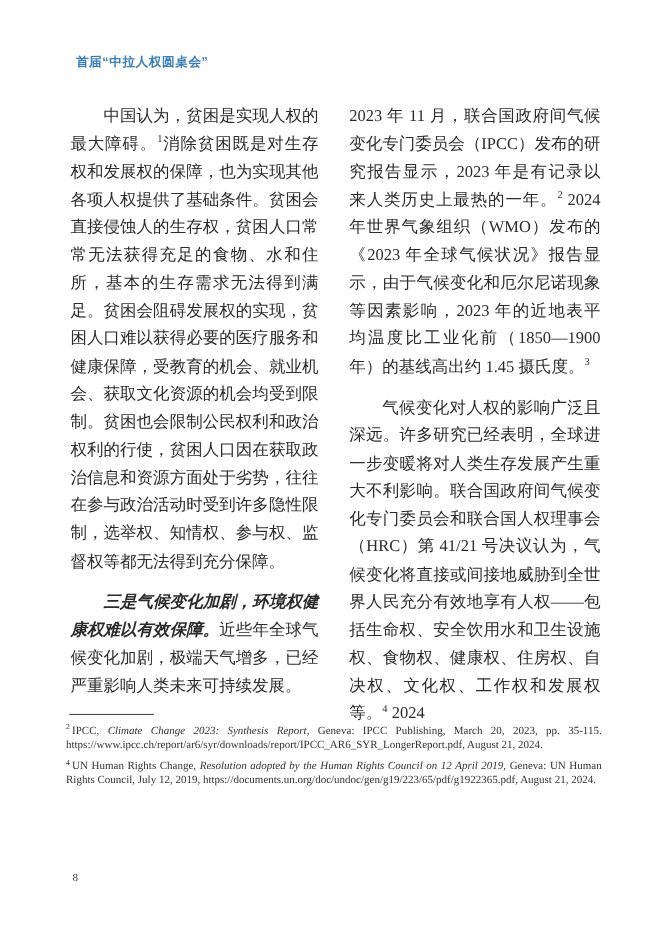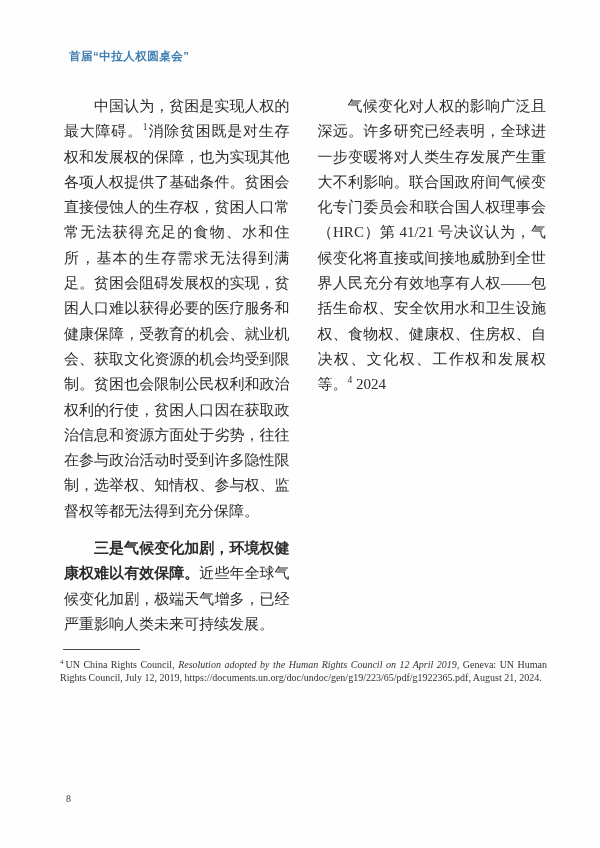--- a/index.html
+++ b/index.html
@@ -29,21 +29,21 @@
     text-align: justify; text-justify: inter-ideograph;
     color: #2b2b2b;
   }
   .col-left  { width: 233px; }
   .col-right { width: 236px; }
   .para { margin: 0 0 12px 0; }
   .para.indent { text-indent: 2em; }
   .para sup, .para .sup {
     font-size: 9.5px; line-height: 0; vertical-align: super;
   }
-  .b { font-weight: bold; }
+  .b { font-weight: bold; font-style: italic; }
   .i { font-style: italic; }
   .footnote-sep {
     position: absolute; left: 63px; top: 649px;
     width: 77px; height: 0;
     border-top: 1.2px solid #4a4a4a;
   }
   .footnotes {
     position: absolute; left: 60px; top: 658px;
     width: 487px;
     font-size: 10px; line-height: 13px;
@@ -66,25 +66,27 @@
 <div class="page">
 
   <div class="running-header">首届“中拉人权圆桌会”</div>
 
   <div class="columns">
     <div class="col col-left">
         <p class="para indent"><span>中国认为，贫困是实现人权的最大障碍。</span><sup>1</sup><span>消除贫困既是对生存权和发展权的保障，也为实现其他各项人权提供了基础条件。贫困会直接侵蚀人的生存权，贫困人口常常无法获得充足的食物、水和住所，基本的生存需求无法得到满足。贫困会阻碍发展权的实现，贫困人口难以获得必要的医疗服务和健康保障，受教育的机会、就业机会、获取文化资源的机会均受到限制。贫困也会限制公民权利和政治权利的行使，贫困人口因在获取政治信息和资源方面处于劣势，往往在参与政治活动时受到许多隐性限制，选举权、知情权、参与权、监督权等都无法得到充分保障。</span></p>
         <p class="para indent"><span class="b">三是气候变化加剧，环境权健康权难以有效保障。</span><span>近些年全球气候变化加剧，极端天气增多，已经严重影响人类未来可持续发展。</span></p>
       </div>
     <div class="col col-right">
+        <p class="para"><span>2023 年 11 月，联合国政府间气候变化专门委员会（IPCC）发布的研究报告显示，2023 年是有记录以来人类历史上最热的一年。</span><sup>2</sup><span> 2024 年世界气象组织（WMO）发布的《2023 年全球气候状况》报告显示，由于气候变化和厄尔尼诺现象等因素影响，2023 年的近地表平均温度比工业化前（1850—1900 年）的基线高出约 1.45 摄氏度。</span><sup>3</sup></p>
         <p class="para indent"><span>气候变化对人权的影响广泛且深远。许多研究已经表明，全球进一步变暖将对人类生存发展产生重大不利影响。联合国政府间气候变化专门委员会和联合国人权理事会（HRC）第 41/21 号决议认为，气候变化将直接或间接地威胁到全世界人民充分有效地享有人权——包括生命权、安全饮用水和卫生设施权、食物权、健康权、住房权、自决权、文化权、工作权和发展权等。</span><sup>4</sup><span> 2024</span></p>
       </div>
   </div>
 
   <div class="footnote-sep"></div>
 
   <div class="footnotes">
-      <p class="footnote"><sup>4</sup><span>UN China Rights Council, </span><span class="i">Resolution adopted by the Human Rights Council on 12 April 2019</span><span>, Geneva: UN Human Rights Council, July 12, 2019, https://documents.un.org/doc/undoc/gen/g19/223/65/pdf/g1922365.pdf, August 21, 2024.</span></p>
+      <p class="footnote"><sup>2</sup><span>IPCC, </span><span class="i">Climate Change 2023: Synthesis Report</span><span>, Geneva: IPCC Publishing, March 20, 2023, pp. 35-115. https://www.ipcc.ch/report/ar6/syr/downloads/report/IPCC_AR6_SYR_LongerReport.pdf, August 21, 2024.</span></p>
+      <p class="footnote"><sup>4</sup><span>UN Human Rights Change, </span><span class="i">Resolution adopted by the Human Rights Council on 12 April 2019</span><span>, Geneva: UN Human Rights Council, July 12, 2019, https://documents.un.org/doc/undoc/gen/g19/223/65/pdf/g1922365.pdf, August 21, 2024.</span></p>
     </div>
 
   <div class="page-number">8</div>
 
 </div>
 
 </body></html>

